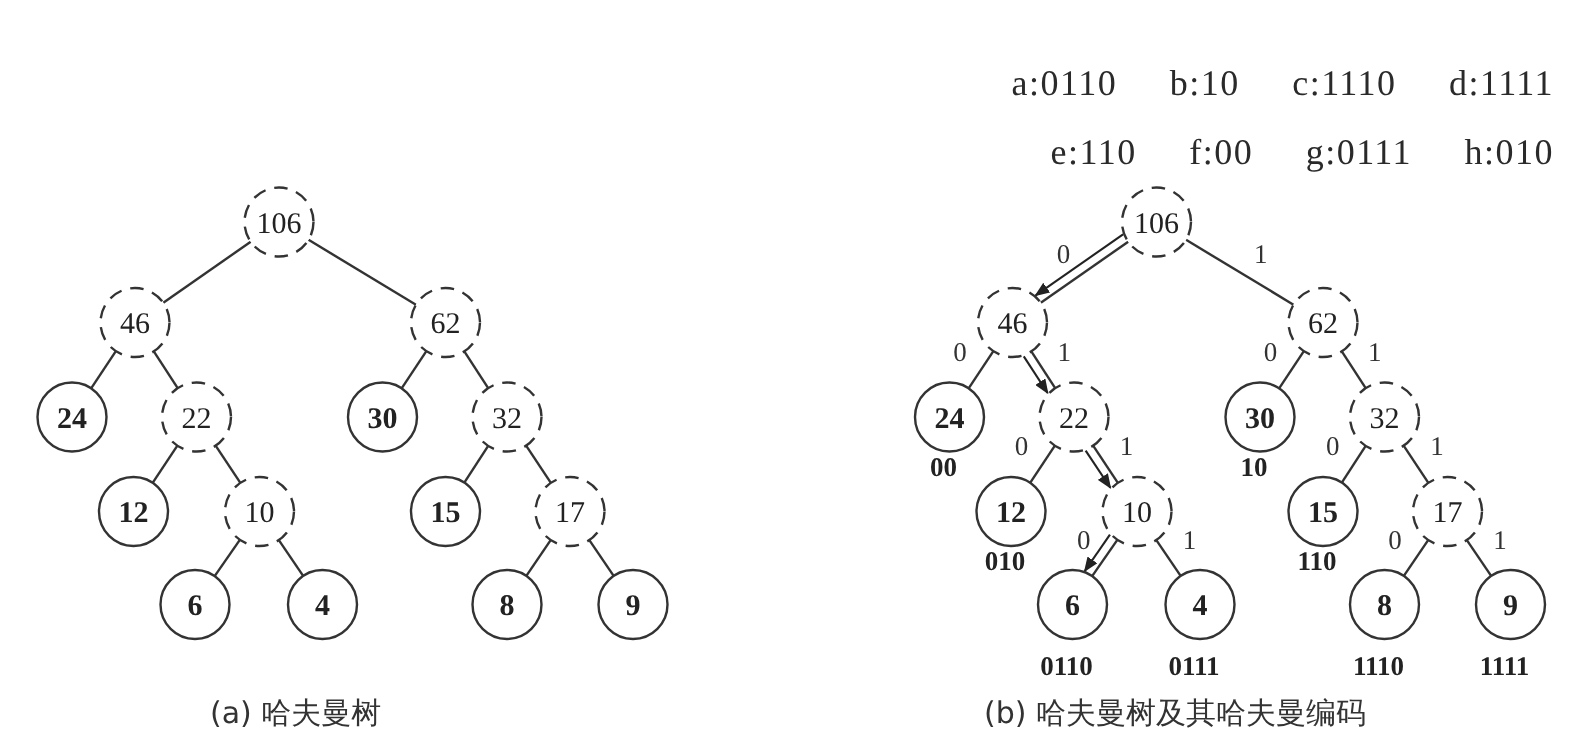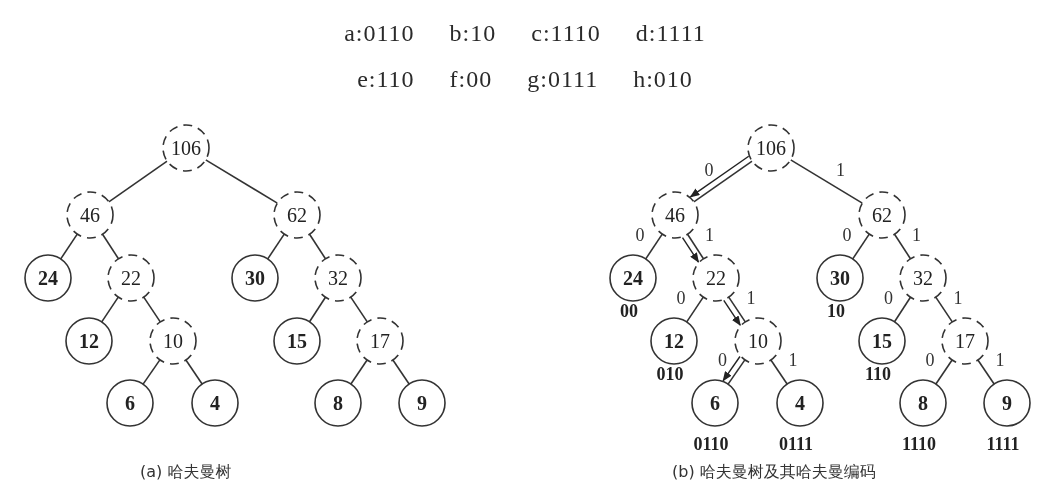--- a/index.html
+++ b/index.html
@@ -1,20 +1,20 @@
 <!DOCTYPE html>
 <html><head>
 <meta charset="utf-8">
 <style>
   html, body { margin:0; padding:0; background:#ffffff; }
   body { width:1050px; height:502px; position:relative; overflow:hidden; font-family:"Liberation Serif","DejaVu Serif",serif; color:#2a2a2a; }
-  .codes { position:absolute; left:0; width:1050px; text-align:center; font-size:24px; letter-spacing:1px; }
+  .codes { position:absolute; left:0; width:1050px; text-align:right; font-size:24px; letter-spacing:1px;margin-top:23px; }
   .codes span { margin:0 14px; }
   svg { position:absolute; left:0; top:0; }
-  .caption { position:absolute; top:462px; font-size:16px; font-family:"DejaVu Sans",sans-serif; color:#333; }
+  .caption { position:absolute; top:462px; font-size:20px; font-family:"DejaVu Sans",sans-serif; color:#333; }
 </style>
 </head>
 <body>
 
 <div class="codes" style="top:20px;">
   <span>a:0110</span>
   <span>b:10</span>
   <span>c:1110</span>
   <span>d:1111</span>
 </div>
@@ -145,13 +145,13 @@
       <circle cx="923" cy="403" r="23" fill="#fff" stroke="#333" stroke-width="1.6" stroke-dasharray="none"></circle>
       <text x="923" y="410" font-size="20" text-anchor="middle" font-weight="bold" fill="#222">8</text>
       <text x="919" y="450" font-size="18" text-anchor="middle" font-weight="bold" fill="#222">1110</text>
       <circle cx="1007" cy="403" r="23" fill="#fff" stroke="#333" stroke-width="1.6" stroke-dasharray="none"></circle>
       <text x="1007" y="410" font-size="20" text-anchor="middle" font-weight="bold" fill="#222">9</text>
       <text x="1003" y="450" font-size="18" text-anchor="middle" font-weight="bold" fill="#222">1111</text>
     </g>
 </svg>
 
 <div class="caption" style="left:140px;">(a) 哈夫曼树</div>
-<div class="caption" style="left:672px;">(b) 哈夫曼树及其哈夫曼编码</div>
+<div class="caption" style="left:656px;">(b) 哈夫曼树及其哈夫曼编码</div>
 
 </body></html>

